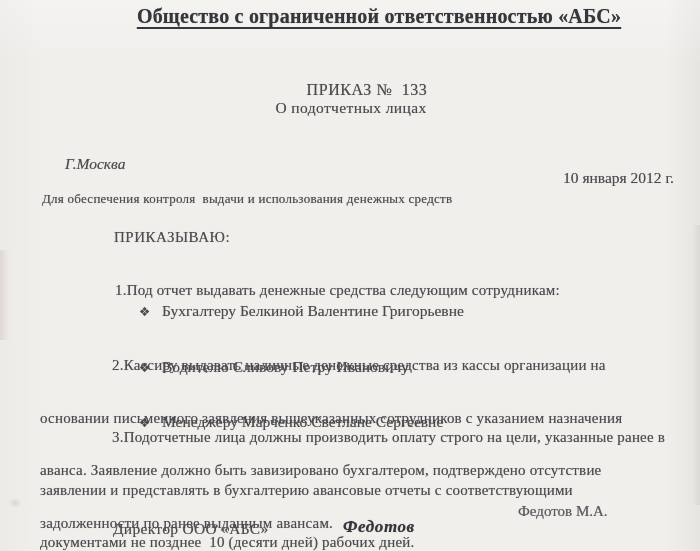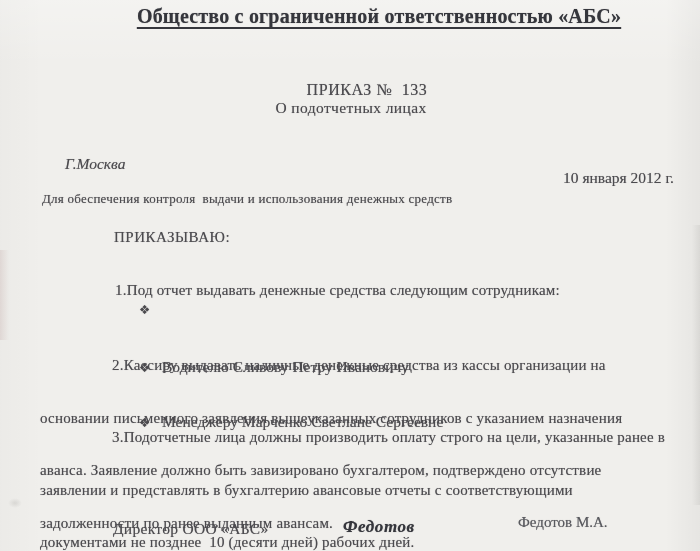--- a/index.html
+++ b/index.html
@@ -52,21 +52,21 @@
   .para .pline{height:18.6px;white-space:pre;}
   .para .pline.first{padding-left:72px;}
   .para2{top:323px;}
   .para3{top:395px;}
   .sig-role{left:113px;top:520px;font-size:15.5px;letter-spacing:.3px;}
   .sig-name{
     left:343px;top:517px;font-size:17px;font-weight:bold;font-style:italic;
     letter-spacing:.6px;color:var(--title_ink);
     text-shadow:0 0 .8px rgba(53,54,60,.65);
   }
-  .sig-printed{left:518px;top:514px;font-size:15px;color:var(--muted_ink);}
+  .sig-printed{left:518px;top:503px;font-size:15px;color:var(--muted_ink);}
   .edge-right-shade{
     position:absolute;right:0;top:225px;width:16px;height:280px;
     background:linear-gradient(to left, rgba(110,108,104,.22), rgba(110,108,104,0));
     pointer-events:none;
   }
   .edge-left-smudge{
     position:absolute;left:0;top:250px;width:9px;height:90px;
     background:linear-gradient(to right, rgba(168,128,126,.18), rgba(168,128,126,0));
     pointer-events:none;
   }
@@ -90,20 +90,21 @@
   <div class="abs date">10 января 2012 г.</div>
 
   <div class="abs intro">Для обеспечения контроля  выдачи и использования денежных средств</div>
 
   <div class="abs resolve">ПРИКАЗЫВАЮ:</div>
   <div class="abs item1">1.Под отчет выдавать денежные средства следующим сотрудникам:</div>
 
   <div class="abs bullets">
     <div class="bullet-row">
       <span class="bullet-marker">❖</span>
+      <span>Бухгалтеру Белкиной Валентине Григорьевне</span>
     </div>
     <div class="bullet-row">
       <span class="bullet-marker">❖</span>
       <span>Водителю Сливову Петру Ивановичу</span>
     </div>
     <div class="bullet-row">
       <span class="bullet-marker">❖</span>
       <span>Менеджеру Марченко Светлане Сергеевне</span>
     </div>
   </div>

